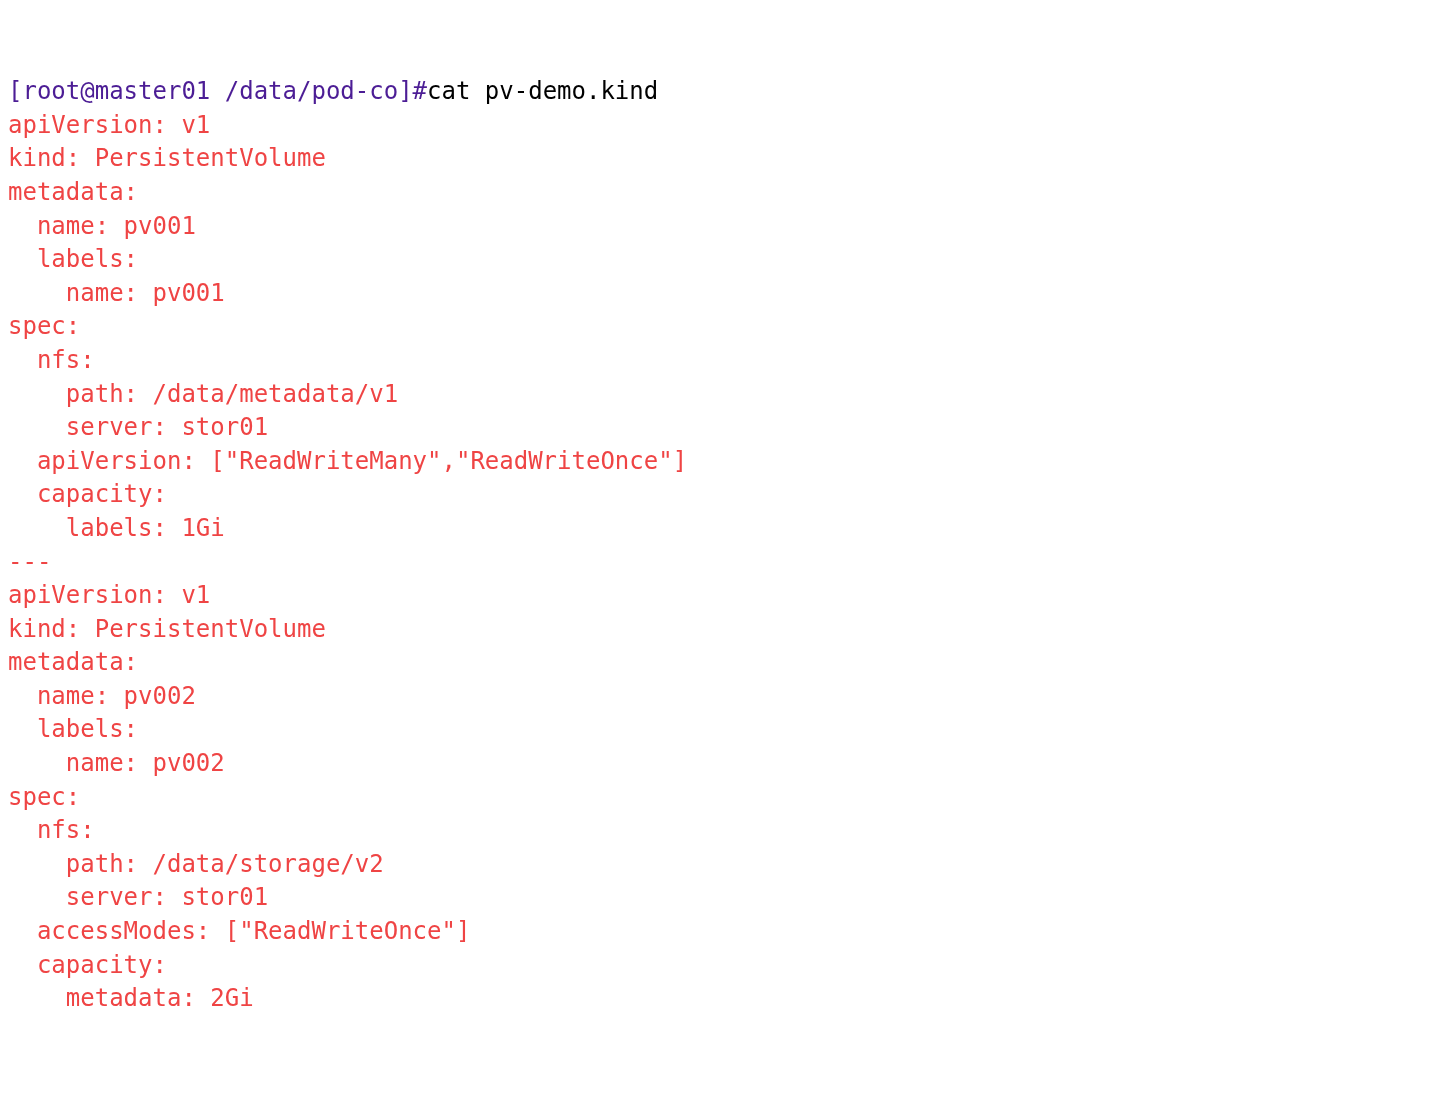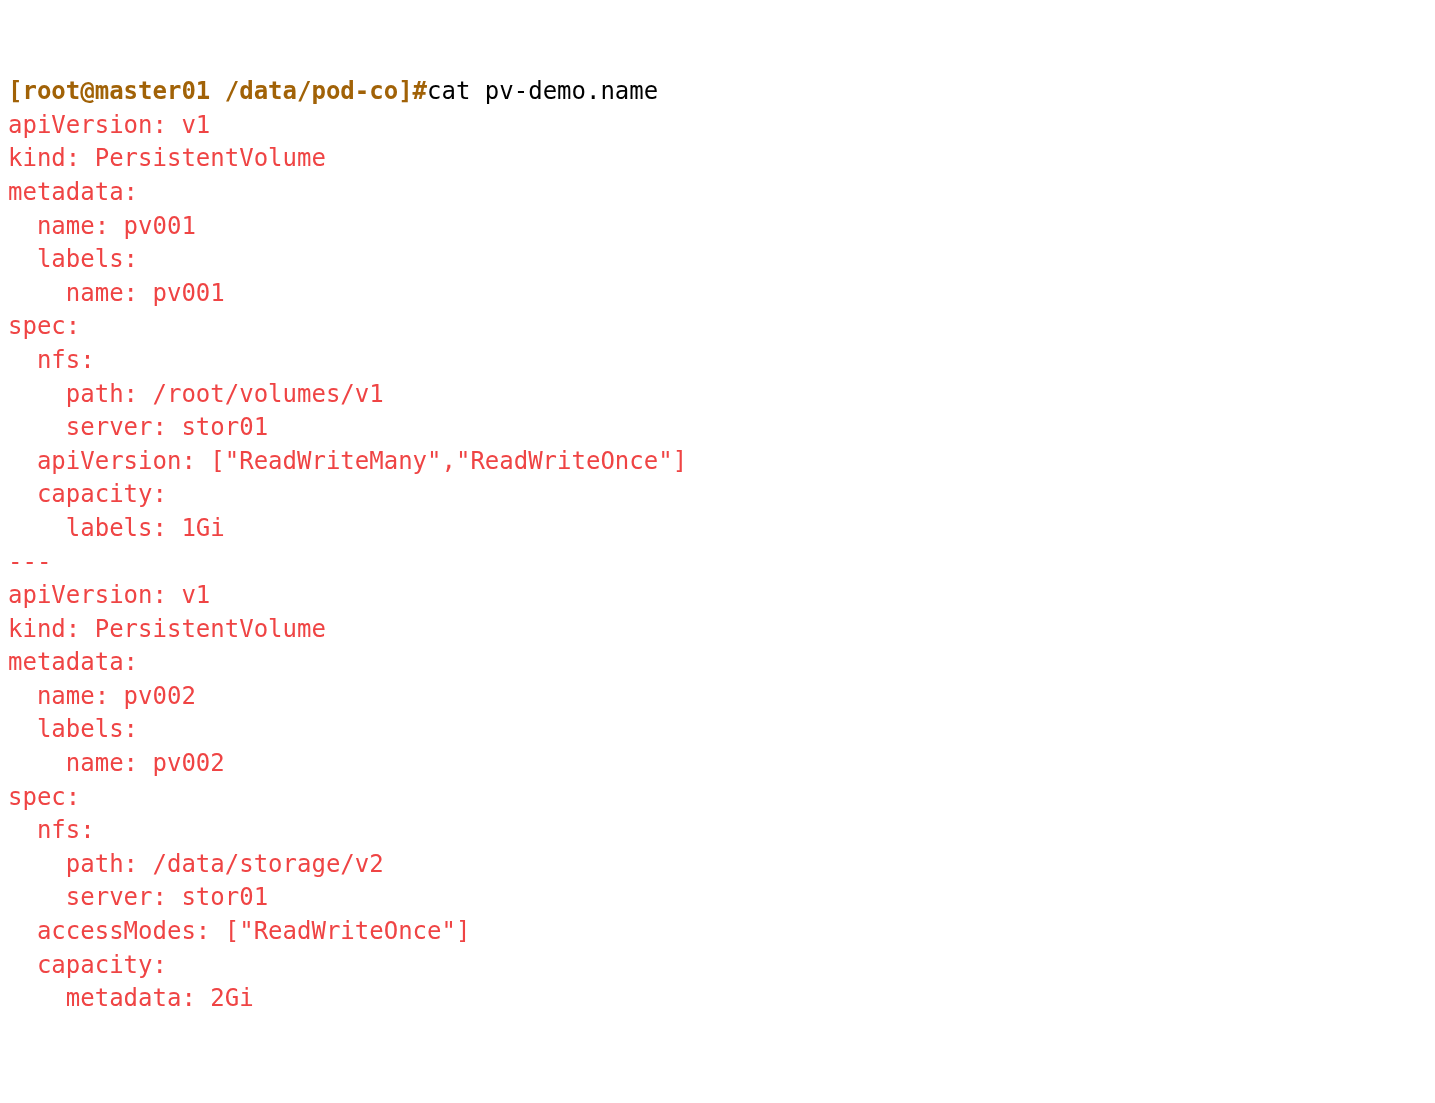--- a/index.html
+++ b/index.html
@@ -6,44 +6,44 @@
       margin: 0;
       padding: 8px;
       background: #ffffff;
       font-family: "DejaVu Sans Mono", "Liberation Mono", "Consolas", monospace;
       font-size: 24px;
       line-height: 1.4;
       color: #000000;
       white-space: pre;
     }
     .prompt {
-      color: #a16207;
-      font-weight: bold;
+      color: #4c1d95;
+      font-weight: normal;
     }
     .command {
       color: #000000;
       font-weight: normal;
     }
     .output {
       color: #ef4444;
     }
   </style>
 </head>
 <body>
 
-<div><span class="prompt">[root@master01 /data/pod-co]#</span><span class="command">cat pv-demo.name</span>
+<div><span class="prompt">[root@master01 /data/pod-co]#</span><span class="command">cat pv-demo.kind</span>
 <span class="output">apiVersion: v1</span>
 <span class="output">kind: PersistentVolume</span>
 <span class="output">metadata:</span>
 <span class="output">  name: pv001</span>
 <span class="output">  labels:</span>
 <span class="output">    name: pv001</span>
 <span class="output">spec:</span>
 <span class="output">  nfs:</span>
-<span class="output">    path: /root/volumes/v1</span>
+<span class="output">    path: /data/metadata/v1</span>
 <span class="output">    server: stor01</span>
 <span class="output">  apiVersion: ["ReadWriteMany","ReadWriteOnce"]</span>
 <span class="output">  capacity:</span>
 <span class="output">    labels: 1Gi</span>
 <span class="output">---</span>
 <span class="output">apiVersion: v1</span>
 <span class="output">kind: PersistentVolume</span>
 <span class="output">metadata:</span>
 <span class="output">  name: pv002</span>
 <span class="output">  labels:</span>

